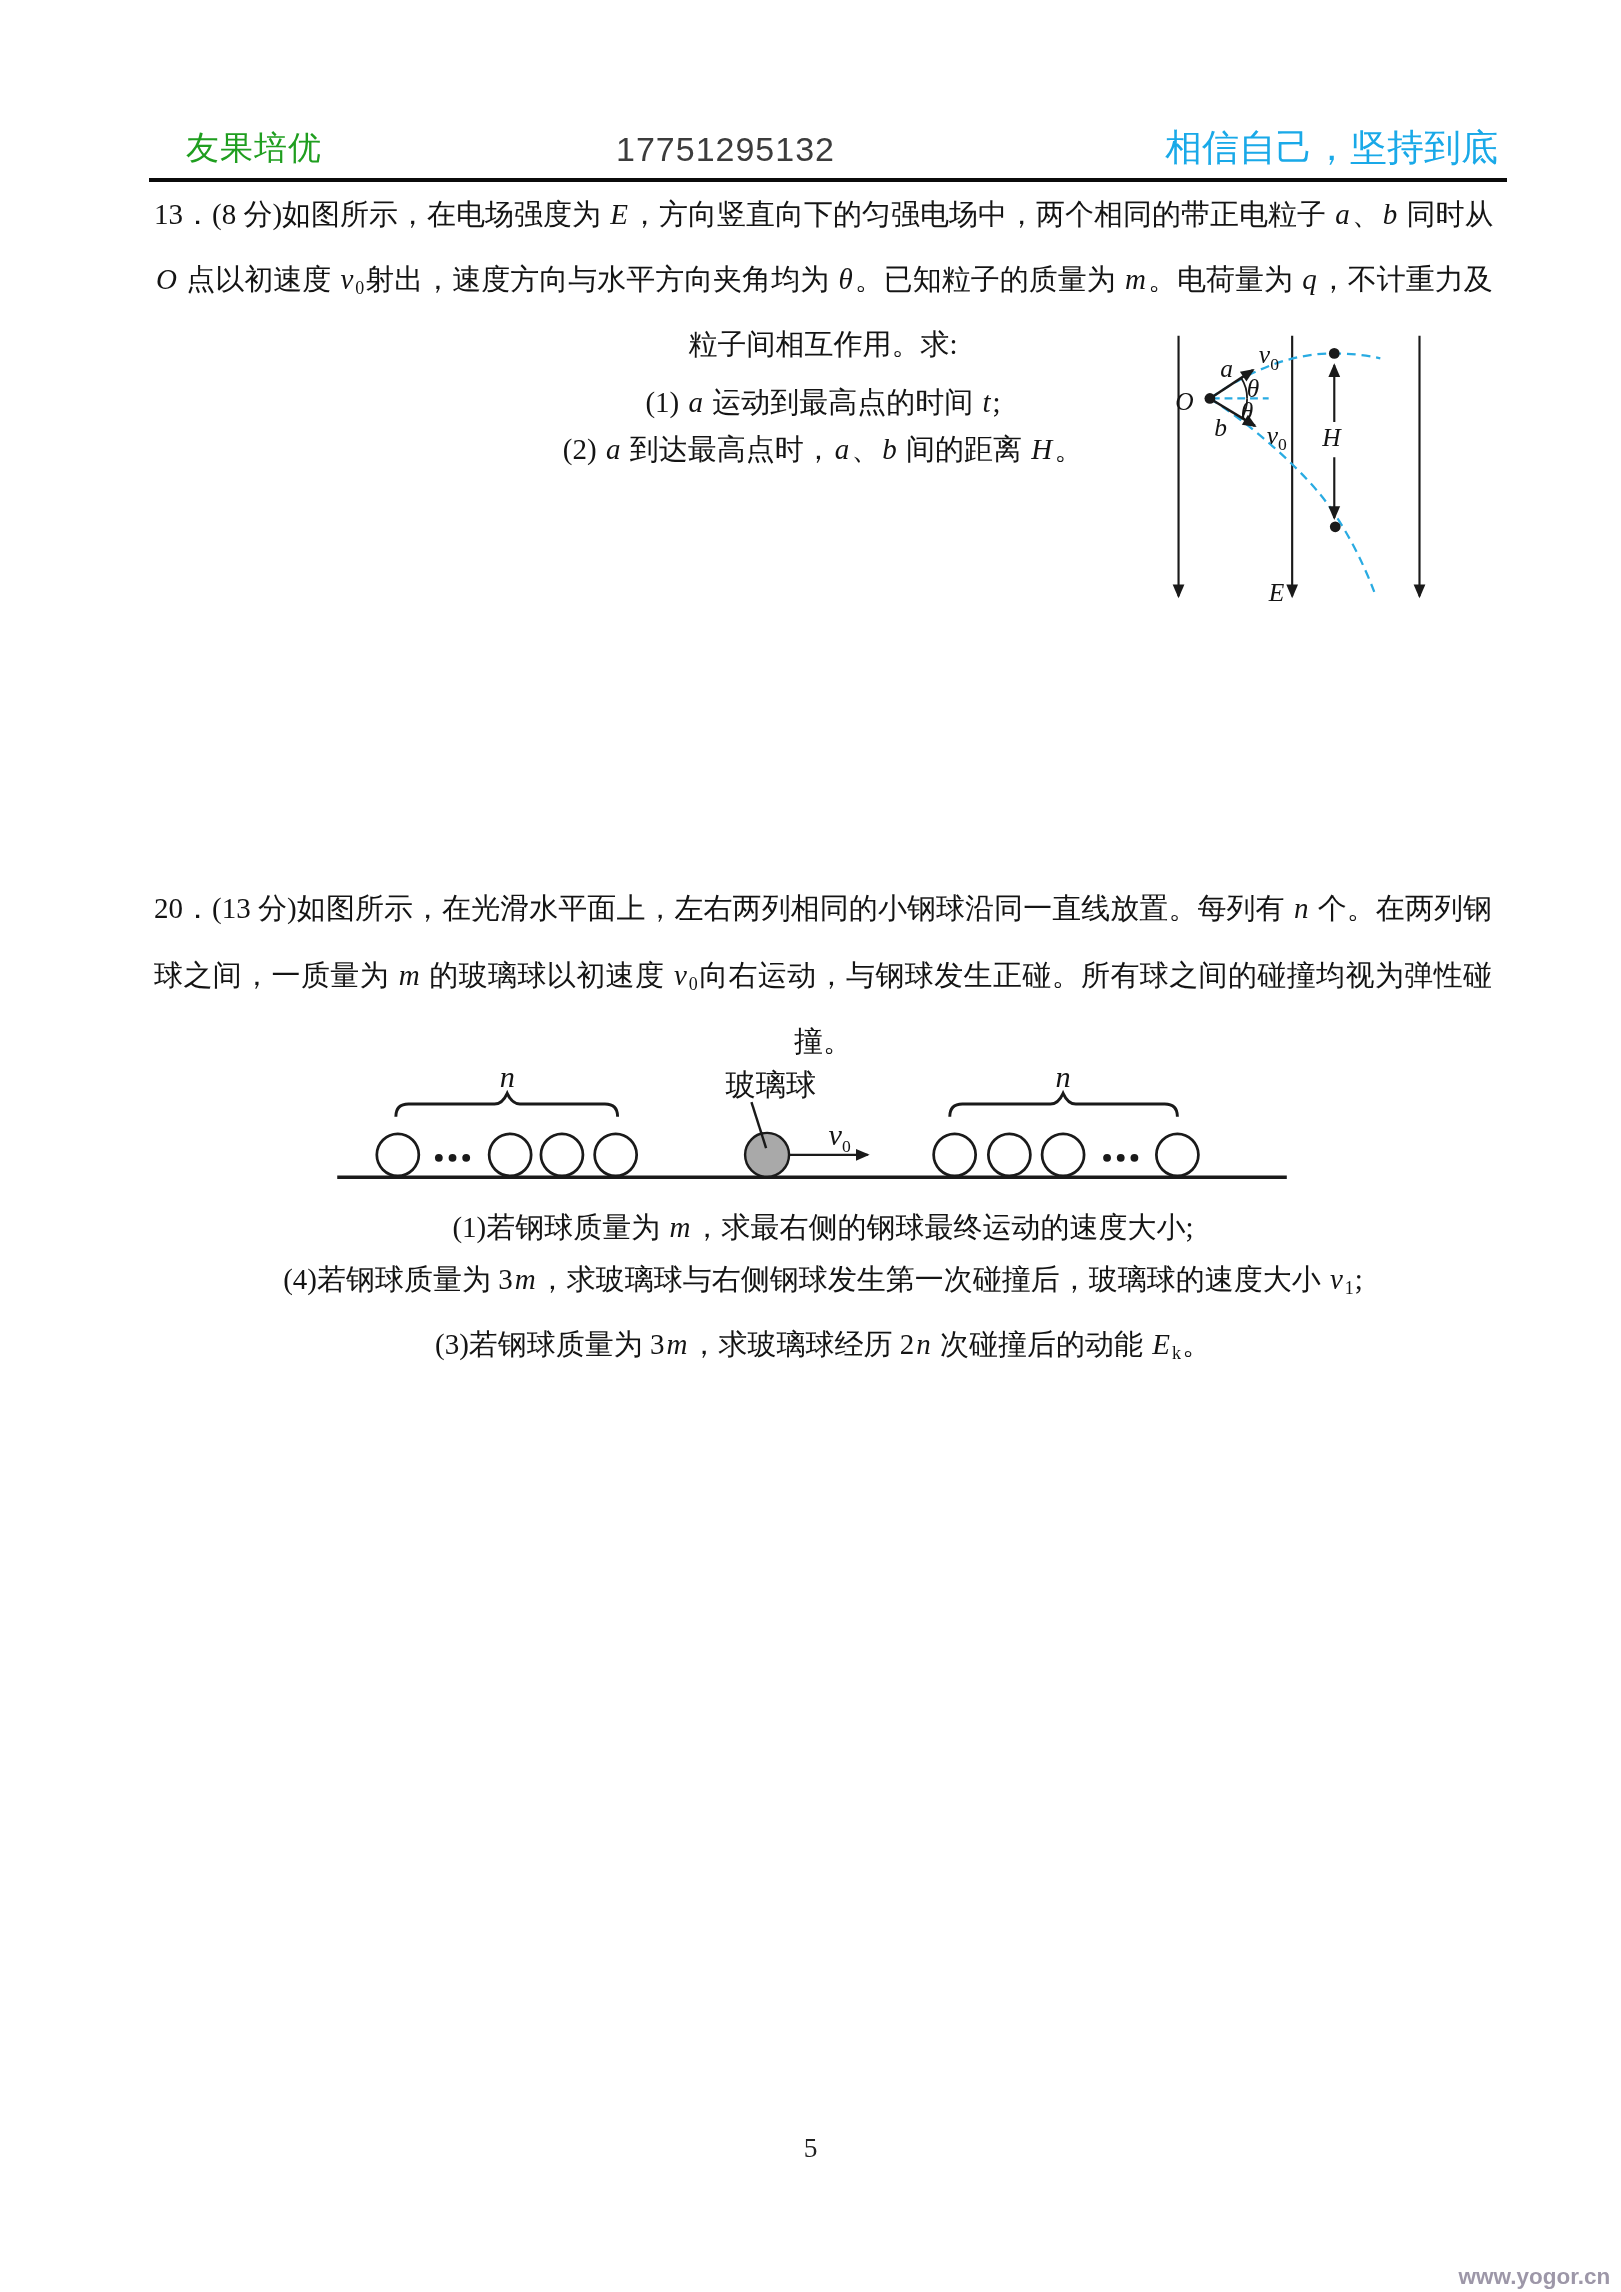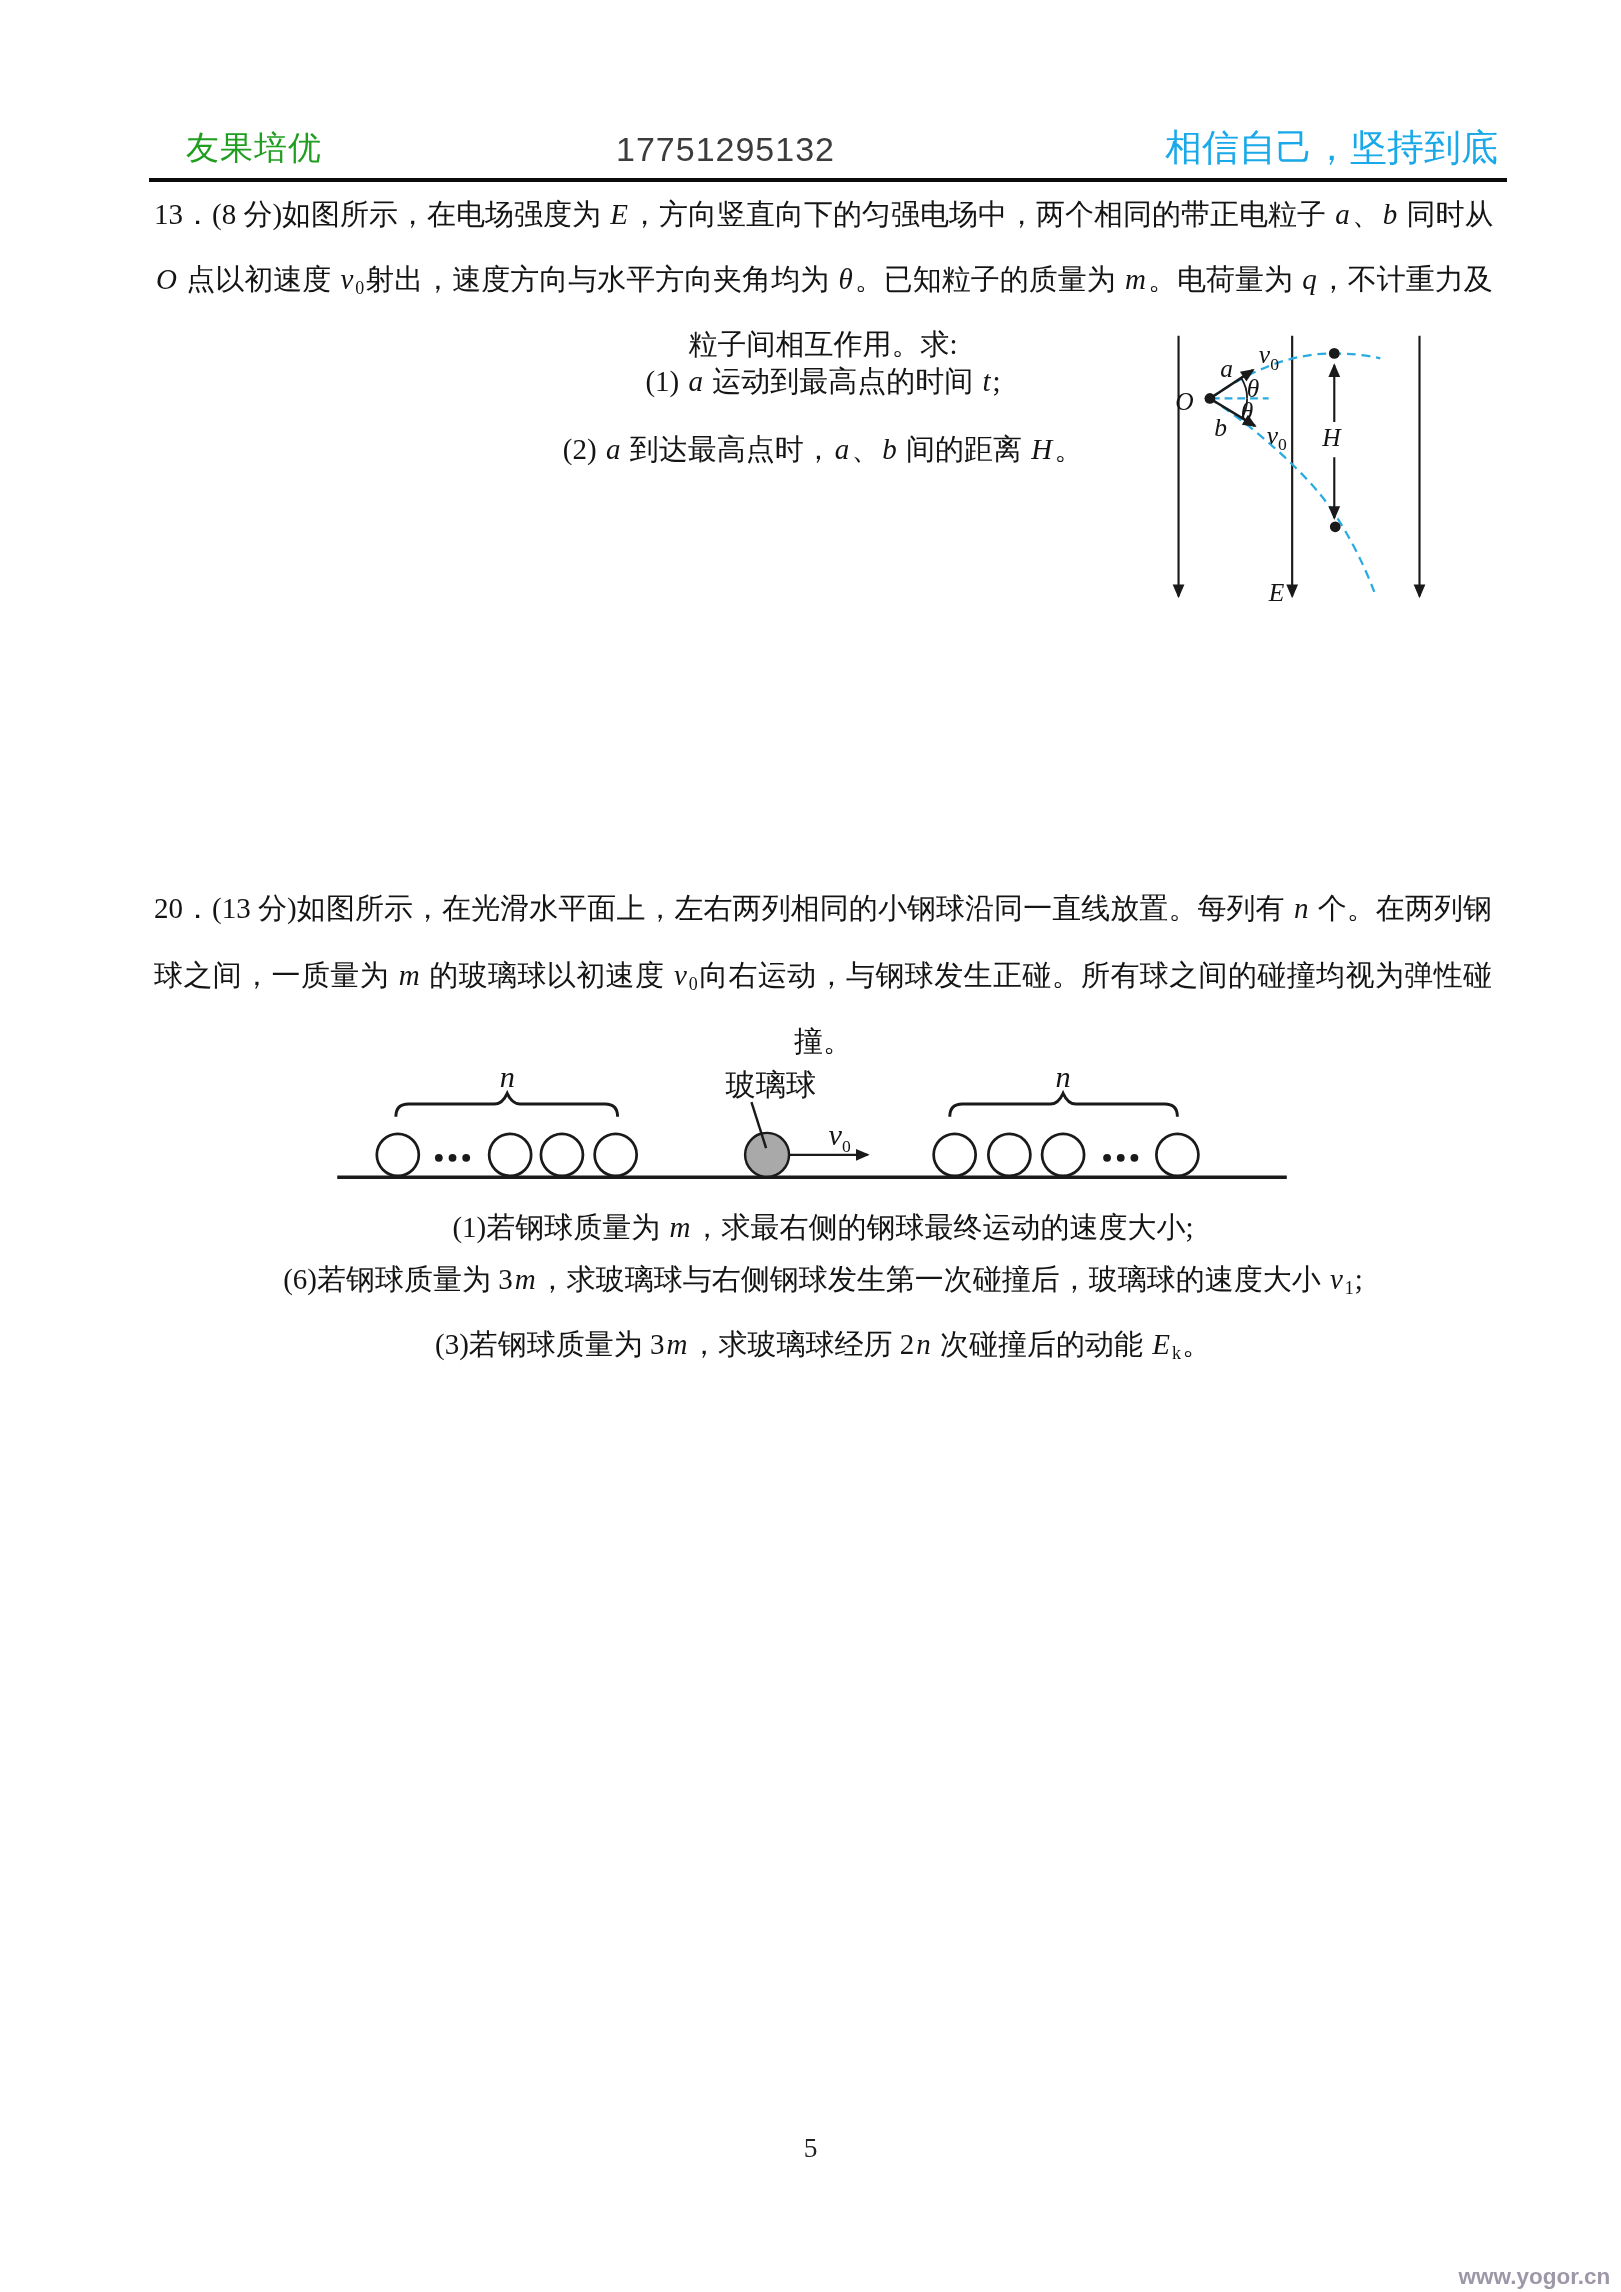--- a/index.html
+++ b/index.html
@@ -43,21 +43,21 @@
     <div class="brand">友果培优</div>
     <div class="phone">17751295132</div>
     <div class="slogan">相信自己，坚持到底</div>
     <div class="rule"></div>
   </div>
 
   <div>
     <div class="line fill" style="top:196px"><span>13．(8 分)如图所示，在电场强度为 </span><span class="var">E</span><span>，方向竖直向下的匀强电场中，两个相同的带正电粒子 </span><span class="var">a</span><span>、</span><span class="var">b</span><span> 同时从</span></div>
     <div class="line fill" style="top:261px"><span class="var">O</span><span> 点以初速度 </span><span class="var">v</span><span class="sub">0</span><span>射出，速度方向与水平方向夹角均为 </span><span class="var">θ</span><span>。已知粒子的质量为 </span><span class="var">m</span><span>。电荷量为 </span><span class="var">q</span><span>，不计重力及</span></div>
     <div class="line" style="top:326px"><span>粒子间相互作用。求:</span></div>
-    <div class="line" style="top:363px"><span>(1) </span><span class="var">a</span><span> 运动到最高点的时间 </span><span class="var">t</span><span>;</span></div>
+    <div class="line" style="top:384px"><span>(1) </span><span class="var">a</span><span> 运动到最高点的时间 </span><span class="var">t</span><span>;</span></div>
     <div class="line" style="top:431px"><span>(2) </span><span class="var">a</span><span> 到达最高点时，</span><span class="var">a</span><span>、</span><span class="var">b</span><span> 间的距离 </span><span class="var">H</span><span>。</span></div>
 
     <svg class="abs svgtxt" style="left:1157px;top:326px" width="286" height="286" viewBox="0 0 292 292">
       <defs>
         <marker id="ah13" markerUnits="userSpaceOnUse" markerWidth="16" markerHeight="14" refX="13" refY="7" orient="auto">
           <path d="M1,1 L15,7 L1,13 Z" fill="#1a1a1a"></path>
         </marker>
       </defs>
 
       <g stroke="#1a1a1a" stroke-width="2.2">
@@ -105,21 +105,21 @@
         <text x="122" y="281" text-anchor="middle">E</text>
       </g>
     </svg>
   </div>
 
   <div>
     <div class="line fill" style="top:890px"><span>20．(13 分)如图所示，在光滑水平面上，左右两列相同的小钢球沿同一直线放置。每列有 </span><span class="var">n</span><span> 个。在两列钢</span></div>
     <div class="line fill" style="top:957px"><span>球之间，一质量为 </span><span class="var">m</span><span> 的玻璃球以初速度 </span><span class="var">v</span><span class="sub">0</span><span>向右运动，与钢球发生正碰。所有球之间的碰撞均视为弹性碰</span></div>
     <div class="line" style="top:1023px"><span>撞。</span></div>
     <div class="line" style="top:1209px"><span>(1)若钢球质量为 </span><span class="var">m</span><span>，求最右侧的钢球最终运动的速度大小;</span></div>
-    <div class="line" style="top:1261px"><span>(6)若钢球质量为 3</span><span class="var">m</span><span>，求玻璃球与右侧钢球发生第一次碰撞后，玻璃球的速度大小 </span><span class="var">v</span><span class="sub">1</span><span>;</span></div>
+    <div class="line" style="top:1261px"><span>(4)若钢球质量为 3</span><span class="var">m</span><span>，求玻璃球与右侧钢球发生第一次碰撞后，玻璃球的速度大小 </span><span class="var">v</span><span class="sub">1</span><span>;</span></div>
     <div class="line" style="top:1326px"><span>(3)若钢球质量为 3</span><span class="var">m</span><span>，求玻璃球经历 2</span><span class="var">n</span><span> 次碰撞后的动能 </span><span class="var">E</span><span class="sub">k</span><span>。</span></div>
 
     <svg class="abs" style="left:323px;top:1064px" width="980" height="127" viewBox="0 0 1000 130">
       <defs>
         <marker id="ah14" markerUnits="userSpaceOnUse" markerWidth="16" markerHeight="14" refX="13" refY="7" orient="auto">
           <path d="M1,1 L15,7 L1,13 Z" fill="#1a1a1a"></path>
         </marker>
       </defs>
 
       <line x1="13" y1="116" x2="985" y2="116" stroke="#1a1a1a" stroke-width="3.5"></line>

